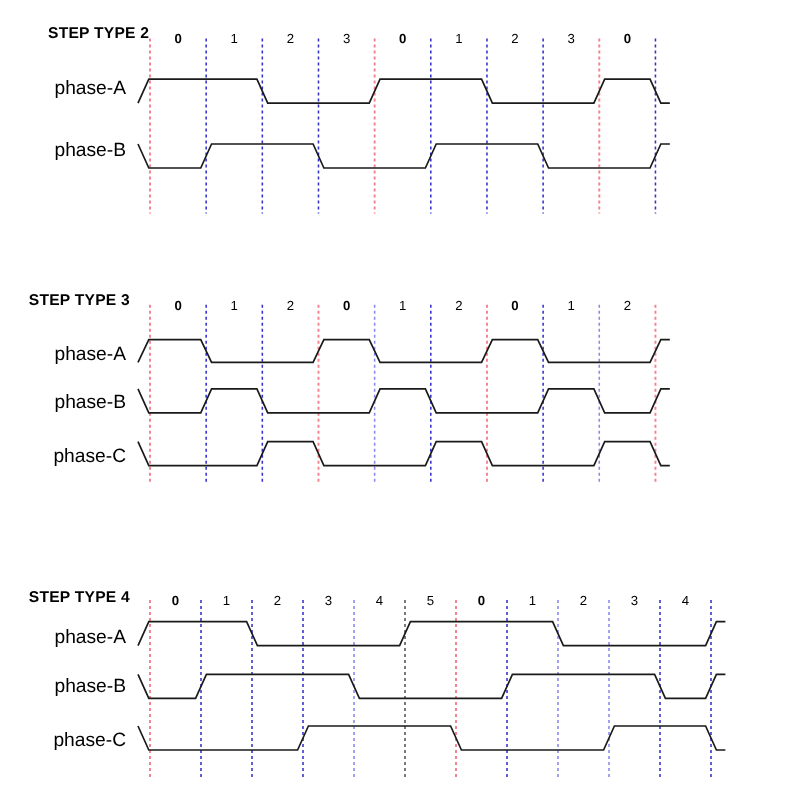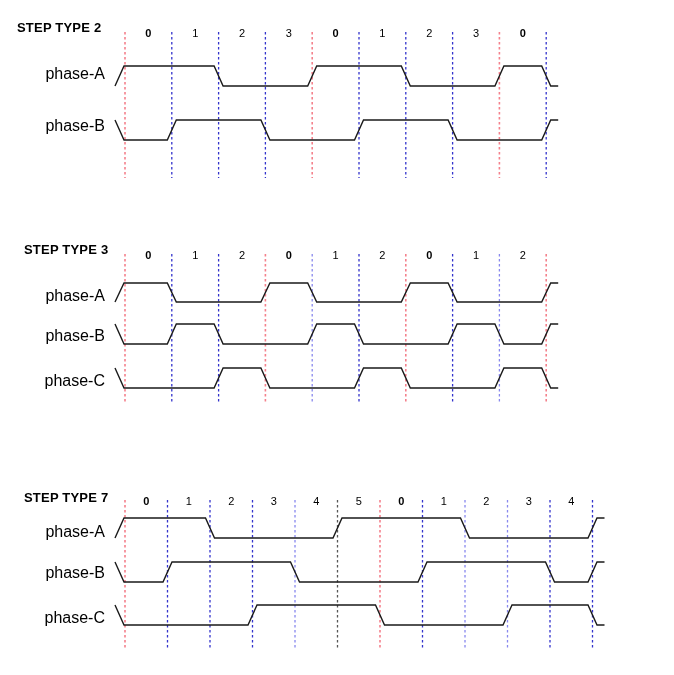--- a/index.html
+++ b/index.html
@@ -52,21 +52,21 @@
     left: 0;
     top: 0;
   }
   svg { display: block; overflow: visible; }
 </style>
 </head>
 <body>
 
 <div id="root">
     <div class="diagram" style="top: 0px; height: 675px; pointer-events: none;">
-      <div class="title" style="left: 17px; top: 20px;">STEP TYPE 2</div>
+      <div class="title" style="left: 40px; top: 20px;">STEP TYPE 2</div>
       <div class="phase-label" style="left: 35px; top: 65px; width: 70px;">phase-A</div>
       <div class="phase-label" style="left: 35px; top: 117px; width: 70px;">phase-B</div>
       <div class="step-label bold" style="left: 148.4px; top: 27px;">0</div>
       <div class="step-label" style="left: 195.2px; top: 27px;">1</div>
       <div class="step-label" style="left: 242px; top: 27px;">2</div>
       <div class="step-label" style="left: 288.8px; top: 27px;">3</div>
       <div class="step-label bold" style="left: 335.6px; top: 27px;">0</div>
       <div class="step-label" style="left: 382.4px; top: 27px;">1</div>
       <div class="step-label" style="left: 429.2px; top: 27px;">2</div>
       <div class="step-label" style="left: 476px; top: 27px;">3</div>
@@ -110,21 +110,21 @@
         <line x1="405.8" x2="405.8" y1="254" y2="404" stroke="#f4818c" stroke-width="1.6" stroke-dasharray="2.5,2.5"></line>
         <line x1="452.6" x2="452.6" y1="254" y2="404" stroke="#3333cc" stroke-width="1.3" stroke-dasharray="2.5,2.5"></line>
         <line x1="499.4" x2="499.4" y1="254" y2="404" stroke="#8888ee" stroke-width="1.3" stroke-dasharray="2.5,2.5"></line>
         <line x1="546.2" x2="546.2" y1="254" y2="404" stroke="#f4818c" stroke-width="1.6" stroke-dasharray="2.5,2.5"></line>
         <polyline points="115.0,302.0 124.0,283.0 167.3,283.0 176.3,302.0 260.9,302.0 269.9,283.0 307.7,283.0 316.7,302.0 401.3,302.0 410.3,283.0 448.1,283.0 457.1,302.0 541.7,302.0 550.7,283.0 558.2,283.0" fill="none" stroke="#1a1a1a" stroke-width="1.4" stroke-linejoin="miter" stroke-linecap="butt"></polyline>
         <polyline points="115.0,324.0 124.0,344.0 167.3,344.0 176.3,324.0 214.1,324.0 223.1,344.0 307.7,344.0 316.7,324.0 354.5,324.0 363.5,344.0 448.1,344.0 457.1,324.0 494.9,324.0 503.9,344.0 541.7,344.0 550.7,324.0 558.2,324.0" fill="none" stroke="#1a1a1a" stroke-width="1.4" stroke-linejoin="miter" stroke-linecap="butt"></polyline>
         <polyline points="115.0,368.0 124.0,388.0 214.1,388.0 223.1,368.0 260.9,368.0 269.9,388.0 354.5,388.0 363.5,368.0 401.3,368.0 410.3,388.0 494.9,388.0 503.9,368.0 541.7,368.0 550.7,388.0 558.2,388.0" fill="none" stroke="#1a1a1a" stroke-width="1.4" stroke-linejoin="miter" stroke-linecap="butt"></polyline>
       </svg>
     </div>
     <div class="diagram" style="top: 0px; height: 675px; pointer-events: none;">
-      <div class="title" style="left: 24px; top: 490px;">STEP TYPE 7</div>
+      <div class="title" style="left: 24px; top: 490px;">STEP TYPE 4</div>
       <div class="phase-label" style="left: 35px; top: 523px; width: 70px;">phase-A</div>
       <div class="phase-label" style="left: 35px; top: 564px; width: 70px;">phase-B</div>
       <div class="phase-label" style="left: 35px; top: 609px; width: 70px;">phase-C</div>
       <div class="step-label bold" style="left: 146.25px; top: 495px;">0</div>
       <div class="step-label" style="left: 188.75px; top: 495px;">1</div>
       <div class="step-label" style="left: 231.25px; top: 495px;">2</div>
       <div class="step-label" style="left: 273.75px; top: 495px;">3</div>
       <div class="step-label" style="left: 316.25px; top: 495px;">4</div>
       <div class="step-label" style="left: 358.75px; top: 495px;">5</div>
       <div class="step-label bold" style="left: 401.25px; top: 495px;">0</div>

